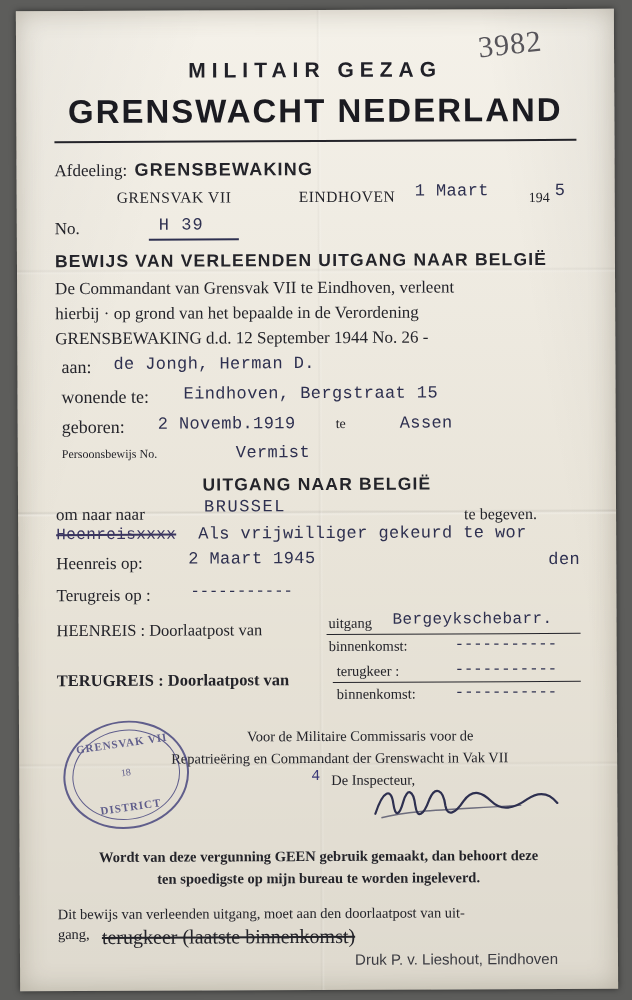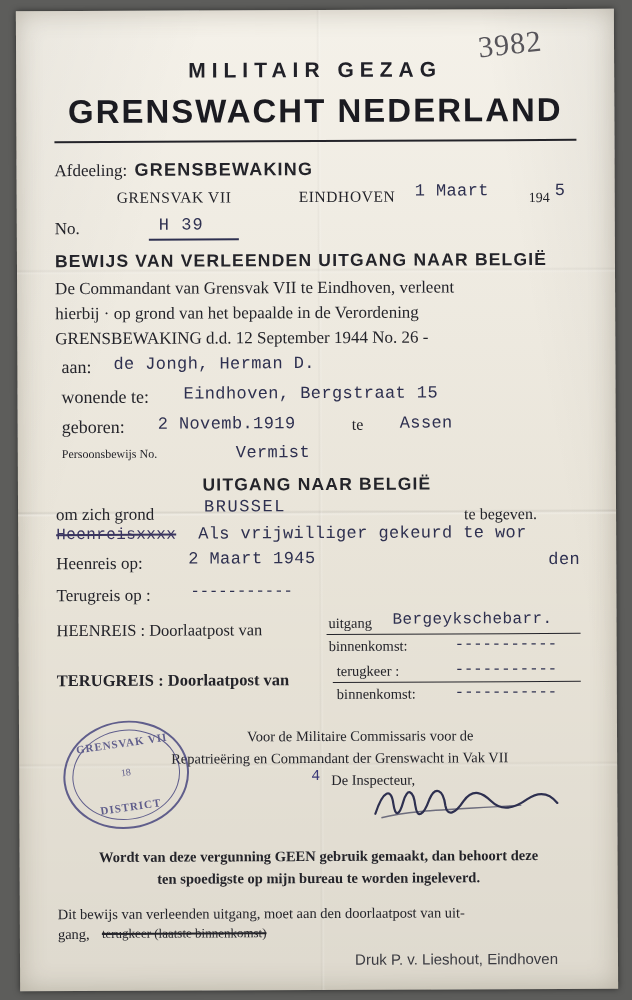--- a/index.html
+++ b/index.html
@@ -256,29 +256,29 @@
       <div class="lbl" style="left: 38px; top: 318px;">GRENSBEWAKING d.d. 12 September 1944 No. 26 -</div>
 
       <div class="lbl" style="left: 44px; top: 346px; font-size: 18px;">aan:</div>
       <div class="tw big" style="left: 96px; top: 344px;">de Jongh, Herman D.</div>
 
       <div class="lbl" style="left: 44px; top: 376px; font-size: 18px;">wonende te:</div>
       <div class="tw big" style="left: 166px; top: 374px;">Eindhoven, Bergstraat 15</div>
 
       <div class="lbl" style="left: 44px; top: 406px; font-size: 18px;">geboren:</div>
       <div class="tw big" style="left: 140px; top: 404px;">2 Novemb.1919</div>
-      <div class="lbl" style="left: 334px; top: 406px; font-size: 16px;">te</div>
+      <div class="lbl" style="left: 318px; top: 406px; font-size: 14px;">te</div>
       <div class="tw big" style="left: 382px; top: 404px;">Assen</div>
 
       <div class="lbl" style="left: 44px; top: 436px; font-size: 12px;">Persoonsbewijs No.</div>
       <div class="tw big" style="left: 218px; top: 433px;">Vermist</div>
 
       <div class="lbl caps-sp ctr" style="top: 464px; font-size: 17.5px;">UITGANG NAAR BELGIË</div>
 
-      <div class="lbl" style="left: 38px; top: 494px; font-size: 17px;">om zich grond</div>
+      <div class="lbl" style="left: 38px; top: 494px; font-size: 17px;">om naar naar</div>
       <div class="tw big" style="left: 186px; top: 487px; letter-spacing: 1.5px;">BRUSSEL</div>
       <div class="lbl" style="left: 446px; top: 496px; font-size: 16px;">te begeven.</div>
 
       <div class="tw strike" style="left: 38px; top: 515px; font-size: 16px;">Heenreisxxxx</div>
       <div class="tw big" style="left: 180px; top: 514px;">Als vrijwilliger gekeurd te wor</div>
 
       <div class="lbl" style="left: 38px; top: 543px; font-size: 17px;">Heenreis op:</div>
       <div class="tw big" style="left: 170px; top: 539px;">2 Maart 1945</div>
       <div class="tw big" style="left: 530px; top: 541px;">den</div>
 
@@ -317,19 +317,19 @@
                  C 64 6, 72 10, 74 26 C 76 38, 84 34, 92 22 C 102 8, 112 14, 120 22 C 130 32, 142 30, 156 20
                  C 168 12, 178 14, 186 24" fill="none" stroke="#2e3050" stroke-width="2.2" stroke-linecap="round"></path>
         <path d="M10 38 C 40 30, 90 30, 150 26" fill="none" stroke="#2e3050" stroke-width="1.4" opacity="0.65"></path>
       </svg>
 
       <div class="footer-note" style="top: 838px;">Wordt van deze vergunning GEEN gebruik gemaakt, dan behoort deze</div>
       <div class="footer-note" style="top: 860px;">ten spoedigste op mijn bureau te worden ingeleverd.</div>
 
       <div class="lbl" style="left: 38px; top: 895px; font-size: 14.5px;">Dit bewijs van verleenden uitgang, moet aan den doorlaatpost van uit-</div>
       <div class="lbl" style="left: 38px; top: 915px; font-size: 14.5px;">gang,</div>
-      <div class="lbl strike" style="left: 82px; top: 915px; font-size: 13px; color:#24242a;">terugkeer (laatste binnenkomst)</div>
+      <div class="lbl strike" style="left: 82px; top: 915px; font-size: 20px; color:#24242a;">terugkeer (laatste binnenkomst)</div>
 
       <div class="foot-small">Druk P. v. Lieshout, Eindhoven</div>
 
     </div>
   </div>
 </div>
 
 </body></html>

